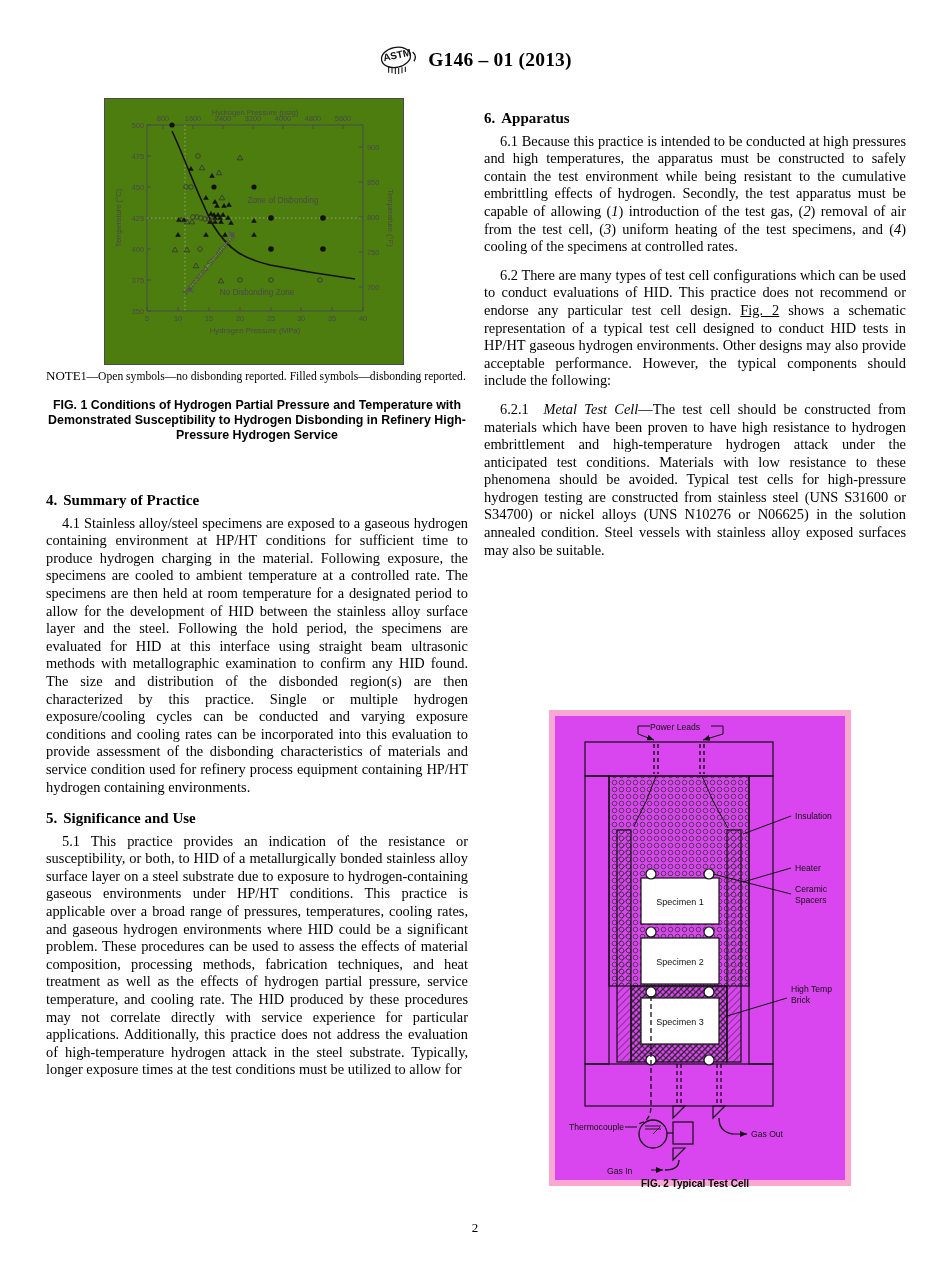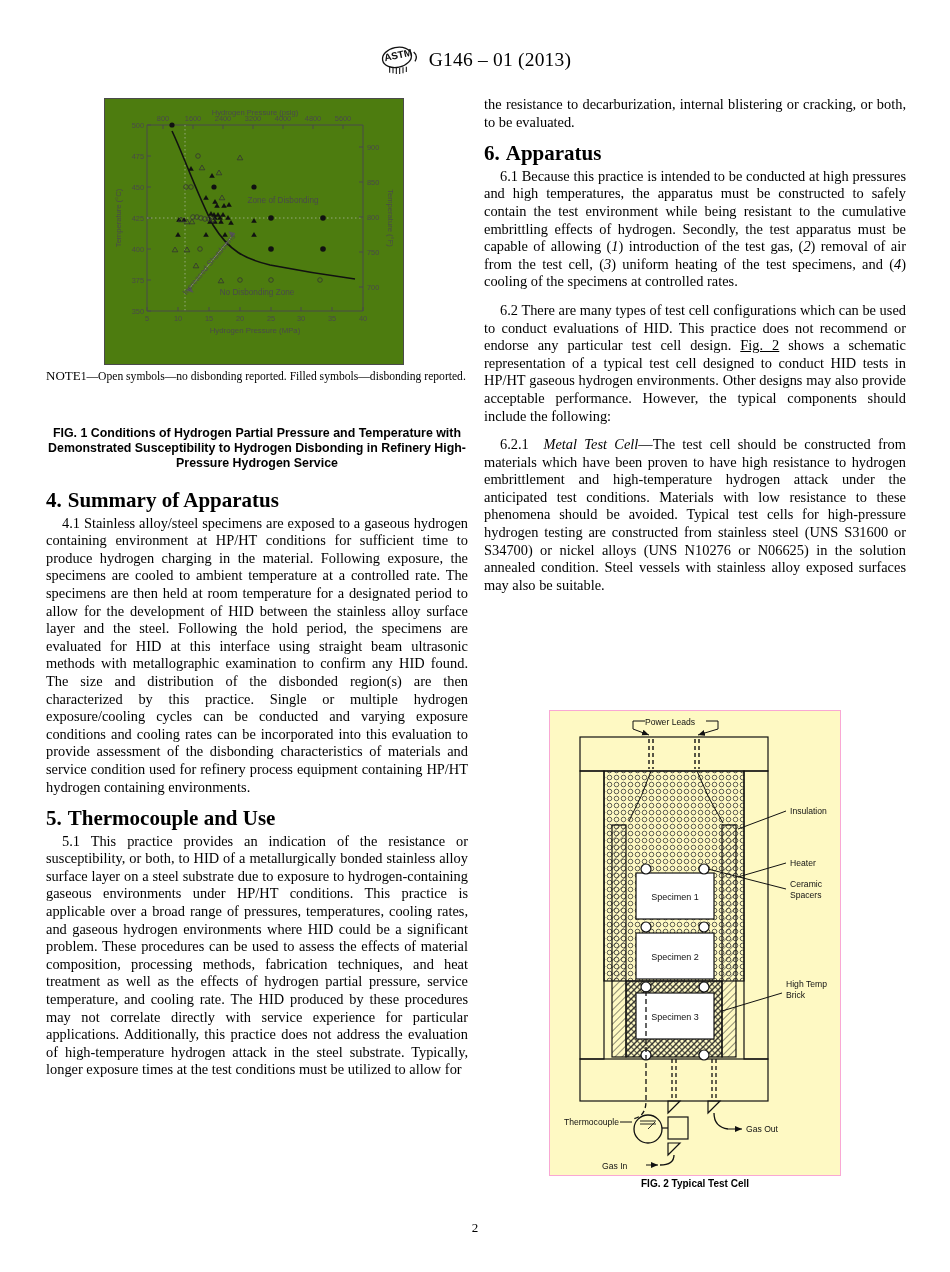--- a/index.html
+++ b/index.html
@@ -29,21 +29,21 @@
   }
   .astm-logo {
     width: 40px;
     height: 32px;
     position: relative;
     display: block;
   }
   .std-designation {
     font-family: "Liberation Serif", serif;
     font-size: 19.5px;
-    font-weight: normal;
+    font-weight: bold;
     letter-spacing: 0.2px;
     white-space: nowrap;
     text-align: right;
   }
 
   
   .col {
     position: absolute;
     width: 422px;
     text-align: justify;
@@ -55,21 +55,21 @@
 
   p {
     margin: 0;
     text-align: justify;
     text-justify: inter-word;
     hyphens: manual;
   }
   p.indent { text-indent: 16px; }
   .sec-head {
     font-weight: bold;
-    font-size: 21px;
+    font-size: 15px;
     margin-top: 14px;
     margin-bottom: 5px;
     text-align: left;
   }
   .sec-head .num { margin-right: 6px; }
   .para { margin-bottom: 0; }
   .para + .para { margin-top: 11px; }
   .italic { font-style: italic; }
   .xref { color: #000000; }
 
@@ -102,32 +102,31 @@
   .fig1-caption {
     position: absolute;
     left: 46px;
     top: 398px;
     width: 422px;
     font-family: "Liberation Sans", sans-serif;
     font-size: 12.4px;
     font-weight: bold;
     line-height: 15px;
     text-align: center;
-    margin-top: 28px;
   }
 
   
   .fig2-box {
     position: absolute;
     left: 549px;
     top: 710px;
     width: 290px;
     height: 464px;
-    border: 1px solid #f9a8d4;
-    background: #fef9c3;
+    border: 6px solid #f9a8d4;
+    background: #d946ef;
     overflow: hidden;
   }
   .fig2-caption {
     position: absolute;
     left: 484px;
     top: 1178px;
     width: 422px;
     text-align: center;
     font-family: "Liberation Sans", sans-serif;
     font-size: 10px;
@@ -336,33 +335,32 @@
 
 <div class="fig-note">
   <span class="smallcaps">NOTE</span><span>1—Open symbols—no disbonding reported. Filled symbols—disbonding reported.</span>
 </div>
 
 <div class="fig1-caption">FIG. 1 Conditions of Hydrogen Partial Pressure and Temperature with Demonstrated Susceptibility to Hydrogen Disbonding in Refinery High-Pressure Hydrogen Service</div>
 
 <div class="col col-left" style="top:478px;">
 
   <div class="sec-head">
-    <span class="num">4.</span><span>Summary of Apparatus</span>
+    <span class="num">4.</span><span>Summary of Practice</span>
   </div>
   <p class="para indent">4.1  Stainless alloy/steel specimens are exposed to a gaseous hydrogen containing environment at HP/HT conditions for sufficient time to produce hydrogen charging in the material. Following exposure, the specimens are cooled to ambient temperature at a controlled rate. The specimens are then held at room temperature for a designated period to allow for the development of HID between the stainless alloy surface layer and the steel. Following the hold period, the specimens are evaluated for HID at this interface using straight beam ultrasonic methods with metallographic examination to confirm any HID found. The size and distribution of the disbonded region(s) are then characterized by this practice. Single or multiple hydrogen exposure/cooling cycles can be conducted and varying exposure conditions and cooling rates can be incorporated into this evaluation to provide assessment of the disbonding characteristics of materials and service condition used for refinery process equipment containing HP/HT hydrogen containing environments.</p>
 
   <div class="sec-head">
-    <span class="num">5.</span><span>Thermocouple and Use</span>
+    <span class="num">5.</span><span>Significance and Use</span>
   </div>
   <p class="para indent">5.1  This practice provides an indication of the resistance or susceptibility, or both, to HID of a metallurgically bonded stainless alloy surface layer on a steel substrate due to exposure to hydrogen-containing gaseous environments under HP/HT conditions. This practice is applicable over a broad range of pressures, temperatures, cooling rates, and gaseous hydrogen environments where HID could be a significant problem. These procedures can be used to assess the effects of material composition, processing methods, fabrication techniques, and heat treatment as well as the effects of hydrogen partial pressure, service temperature, and cooling rate. The HID produced by these procedures may not correlate directly with service experience for particular applications. Additionally, this practice does not address the evaluation of high-temperature hydrogen attack in the steel substrate. Typically, longer exposure times at the test conditions must be utilized to allow for</p>
 </div>
 
 <div class="col col-right">
 
-  <p class="para">the resistance to decarburization, internal blistering or cracking, or both, to be evaluated.</p>
 
   <div class="sec-head">
     <span class="num">6.</span><span>Apparatus</span>
   </div>
 
   <p class="para indent"><span>6.1  Because this practice is intended to be conducted at high pressures and high temperatures, the apparatus must be constructed to safely contain the test environment while being resistant to the cumulative embrittling effects of hydrogen. Secondly, the test apparatus must be capable of allowing (</span><span class="italic">1</span><span>) introduction of the test gas, (</span><span class="italic">2</span><span>) removal of air from the test cell, (</span><span class="italic">3</span><span>) uniform heating of the test specimens, and (</span><span class="italic">4</span><span>) cooling of the specimens at controlled rates.</span></p>
 
   <p class="para indent"><span>6.2  There are many types of test cell configurations which can be used to conduct evaluations of HID. This practice does not recommend or endorse any particular test cell design. </span><a class="xref" href="#">Fig. 2</a><span> shows a schematic representation of a typical test cell designed to conduct HID tests in HP/HT gaseous hydrogen environments. Other designs may also provide acceptable performance. However, the typical components should include the following:</span></p>
 
   <p class="para indent"><span>6.2.1</span>&nbsp;&nbsp;<span class="italic">Metal Test Cell</span><span>—The test cell should be constructed from materials which have been proven to have high resistance to hydrogen embrittlement and high-temperature hydrogen attack under the anticipated test conditions. Materials with low resistance to these phenomena should be avoided. Typical test cells for high-pressure hydrogen testing are constructed from stainless steel (UNS S31600 or S34700) or nickel alloys (UNS N10276 or N06625) in the solution annealed condition. Steel vessels with stainless alloy exposed surfaces may also be suitable.</span></p>

